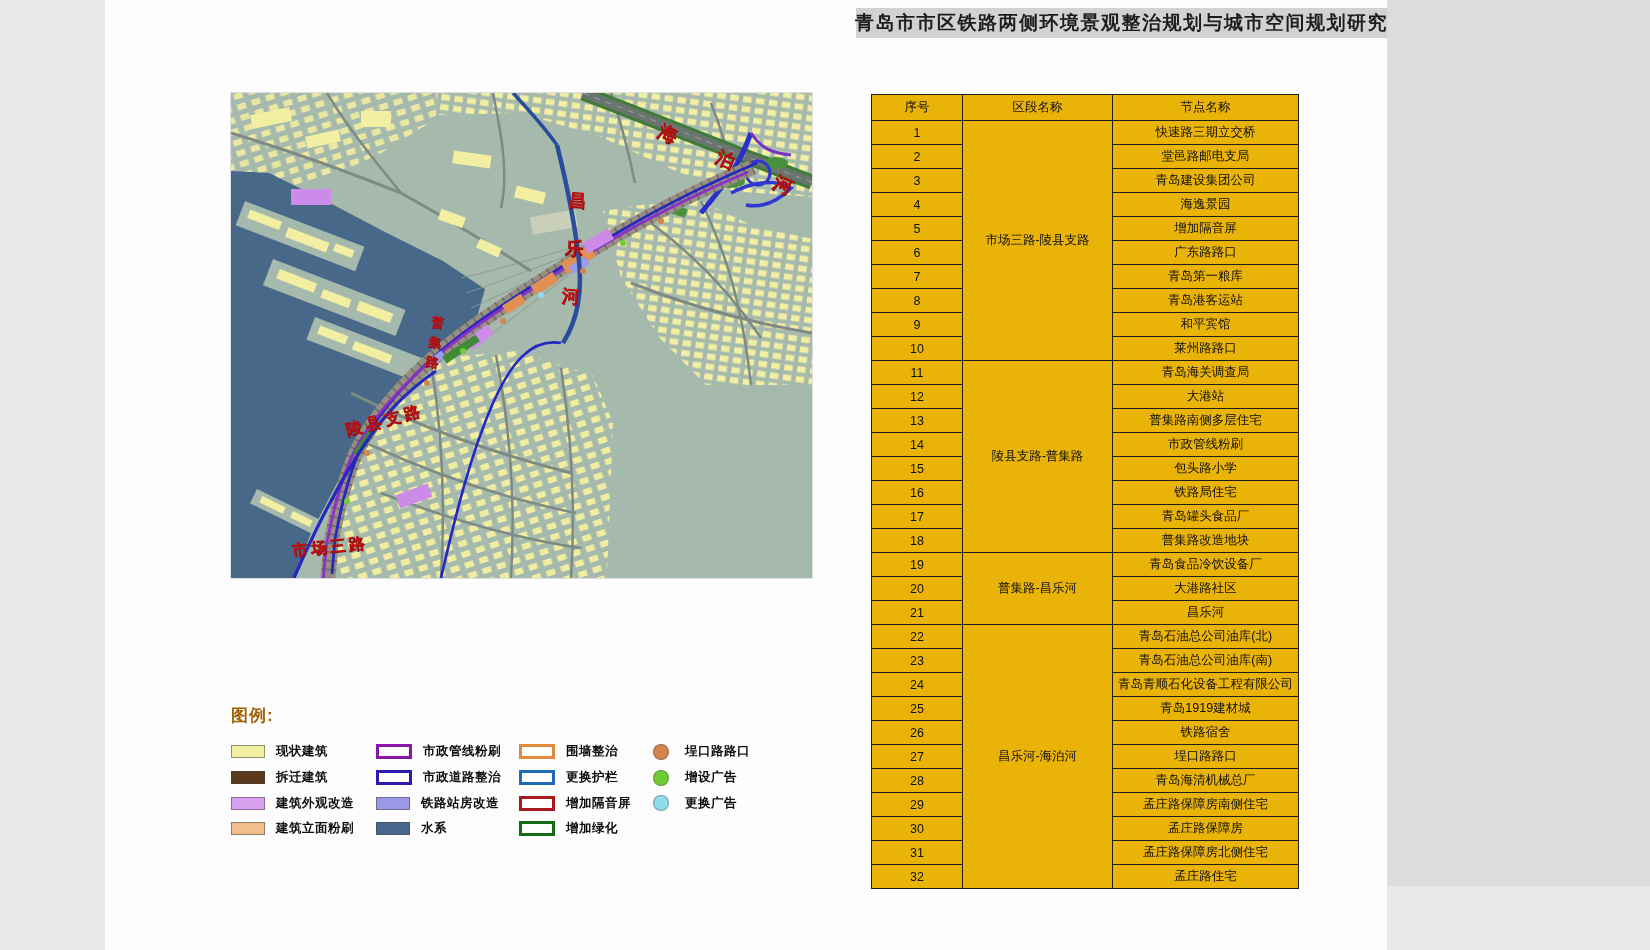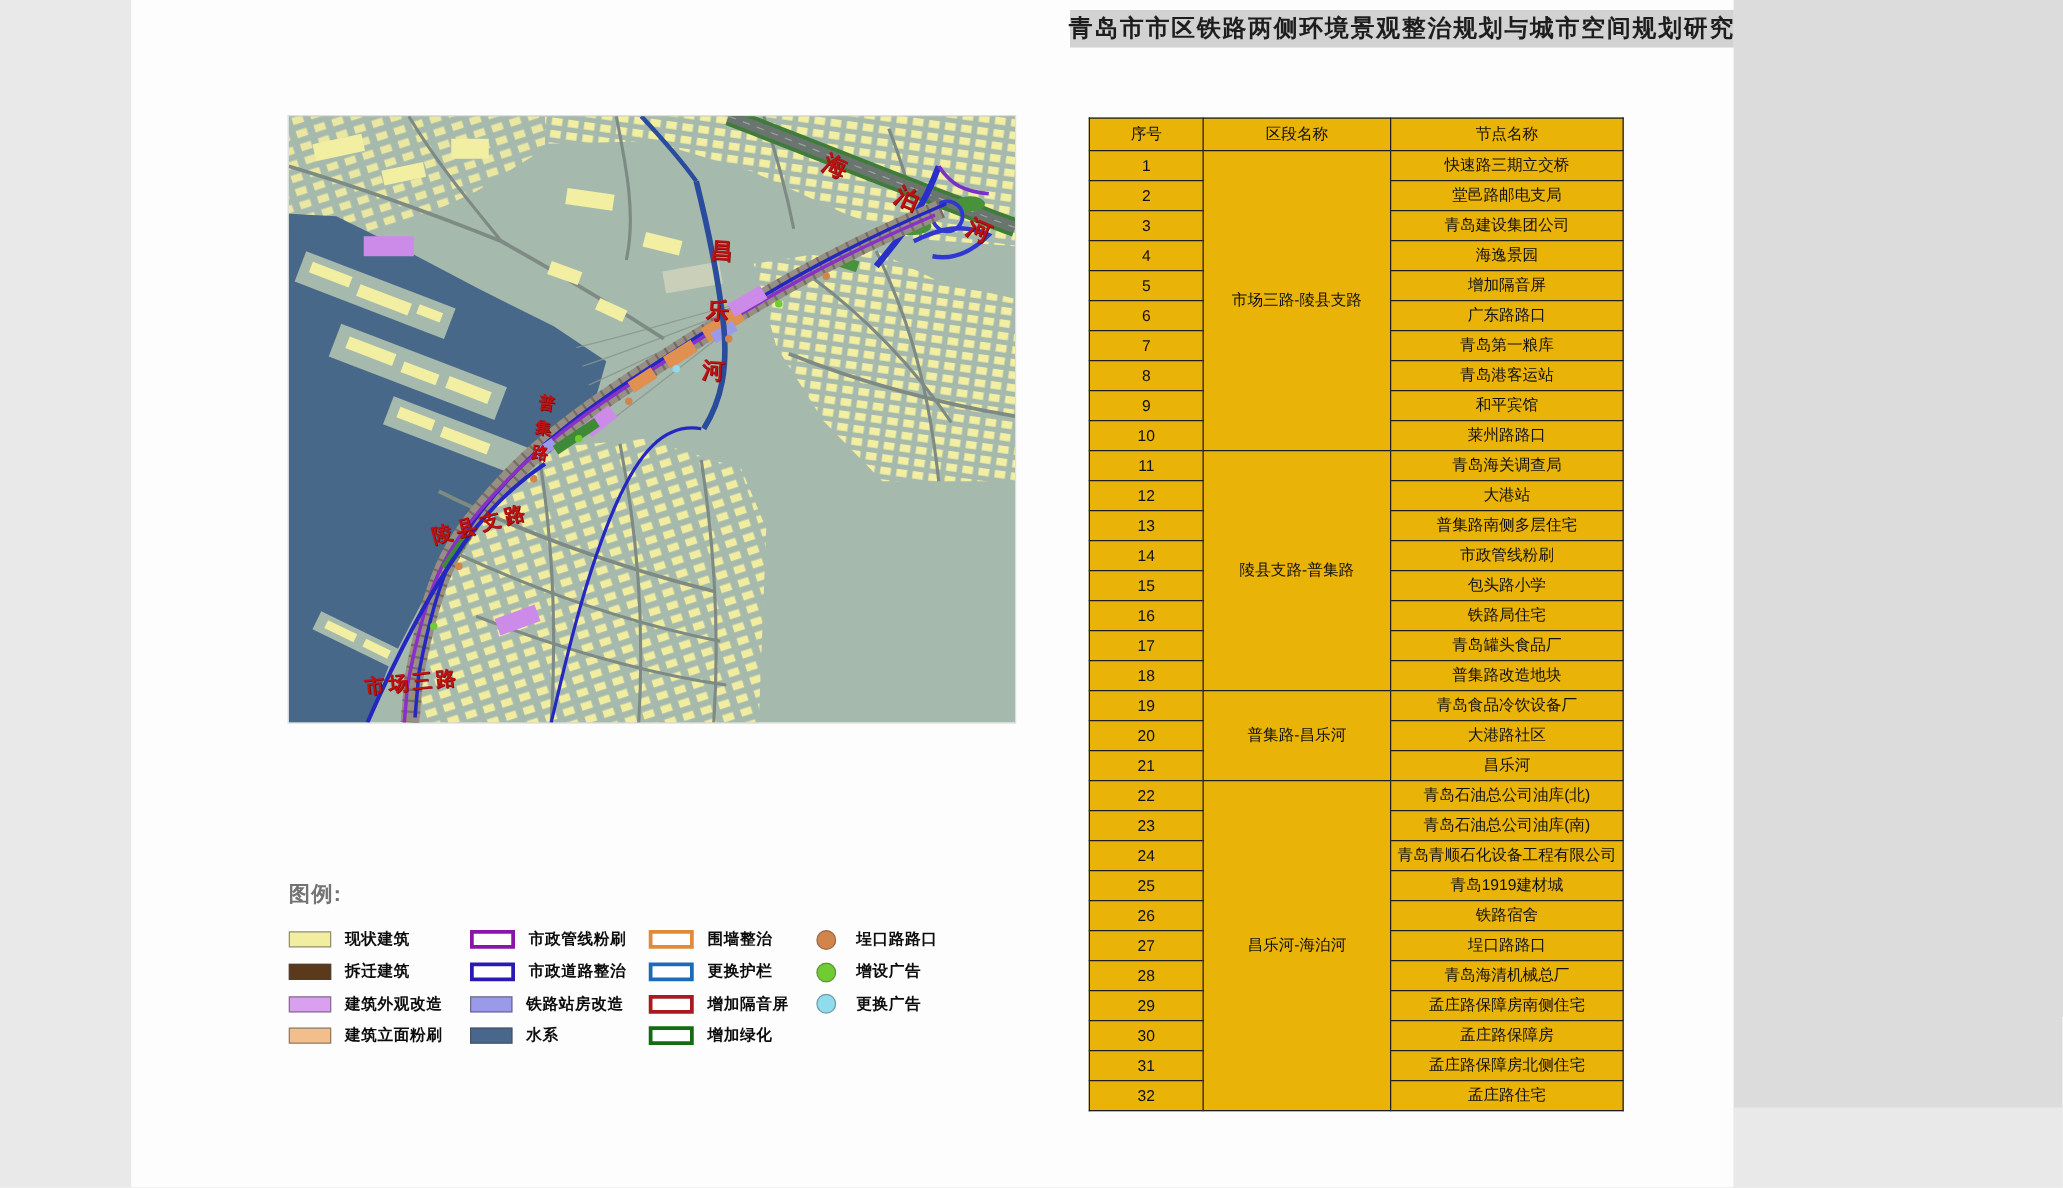--- a/index.html
+++ b/index.html
@@ -14,21 +14,21 @@
   .title-band span{font-size:19px;font-weight:700;color:#1d1d1d;letter-spacing:1.5px;white-space:nowrap;}
 
   
   .map{position:absolute;left:231px;top:93px;width:581px;height:485px;outline:1px solid rgba(0,0,0,.12);}
   .map svg{display:block;}
   .map-label{position:absolute;display:flex;color:#BE1212;font-weight:900;line-height:1;
              text-shadow:.6px .6px 0 #7e0606;transform-origin:left top;white-space:nowrap;}
 
   
   .legend{position:absolute;left:231px;top:704px;width:560px;}
-  .legend-title{font-size:17px;font-weight:800;color:#737373;margin-bottom:12px;letter-spacing:1px;}
+  .legend-title{font-size:17px;font-weight:800;color:#a16207;margin-bottom:12px;letter-spacing:1px;}
   .legend-grid{display:flex;align-items:flex-start;gap:12px;}
   .legend-col{display:flex;flex-direction:column;}
   .legend-col.c0{width:133px}.legend-col.c1{width:118px}.legend-col.c2{width:131px}.legend-col.c3{width:130px}
   .legend-item{display:flex;align-items:center;height:25.7px;}
   .sw{flex:0 0 auto;margin-right:11px;}
   .sw.fill{width:34px;height:13px;border:1px solid rgba(70,70,70,.55);box-sizing:border-box;}
   .sw.outline{width:36px;height:15px;background:#fff;border:3.5px solid;box-sizing:border-box;}
   .sw.circle{width:16px;height:16px;border-radius:50%;border:1px solid rgba(60,60,60,.4);box-sizing:border-box;margin-left:4px;margin-right:16px;}
   .legend-item b{font-size:12.5px;font-weight:700;color:#0d0d0d;letter-spacing:.5px;}
 

